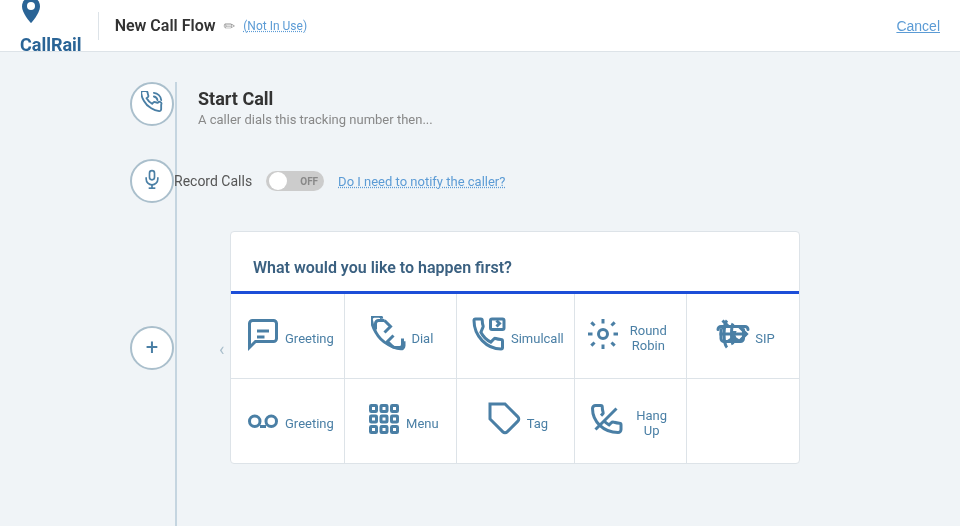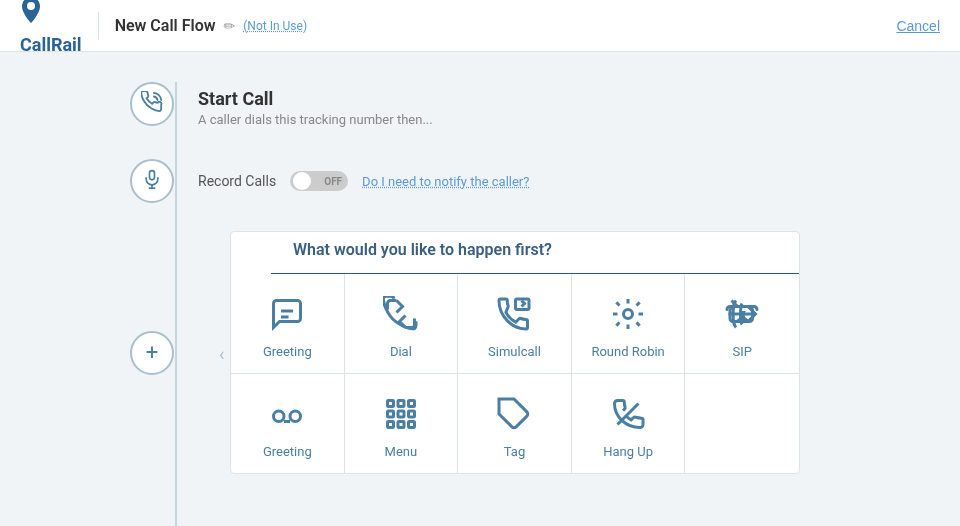--- a/index.html
+++ b/index.html
@@ -138,21 +138,20 @@
     }
 
     
     .record-node {
       display: flex;
       align-items: center;
       margin-bottom: 28px;
       position: relative;
     }
     .record-content {
-      margin-left: 24px;
       display: flex;
       align-items: center;
       gap: 14px;
     }
     .record-label {
       font-size: 14px;
       color: #555;
     }
     .toggle {
       background: #ccc;
@@ -228,33 +227,31 @@
       border: 1px solid #dde3e8;
       border-radius: 4px;
       margin-left: 56px;
       width: 570px;
       position: relative;
     }
     .action-panel-title {
       font-size: 16px;
       font-weight: 600;
       color: #3a6080;
-      padding: 8px 22px 14px;
-      border-bottom: 1px solid #1d4ed8;
-      margin-left: 40px;
+      padding: 26px 22px 14px;
+      border-bottom: 3px solid #1d4ed8;
     }
 
     
     .actions-grid {
       display: grid;
       grid-template-columns: repeat(5, 1fr);
     }
     .action-item {
       display: flex;
-      flex-direction: column;
       align-items: center;
       justify-content: center;
       padding: 18px 10px 14px;
       border-right: 1px solid #dde3e8;
       border-bottom: 1px solid #dde3e8;
       cursor: pointer;
       transition: background 0.15s;
     }
     .action-item:nth-child(5),
     .action-item:nth-child(10) { border-right: none; }

